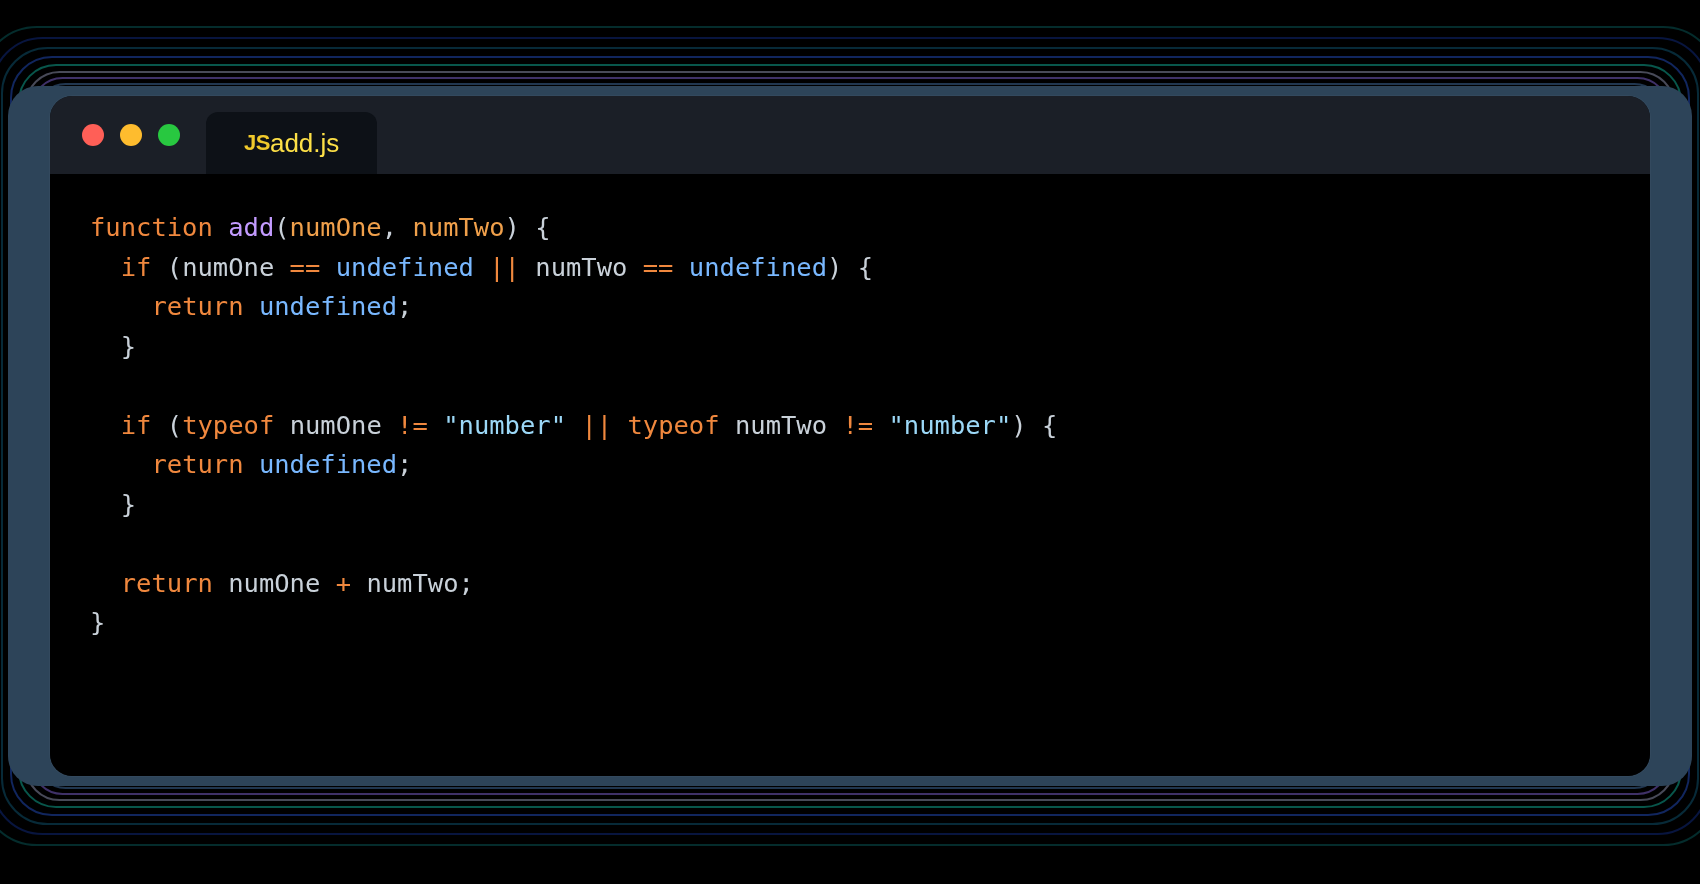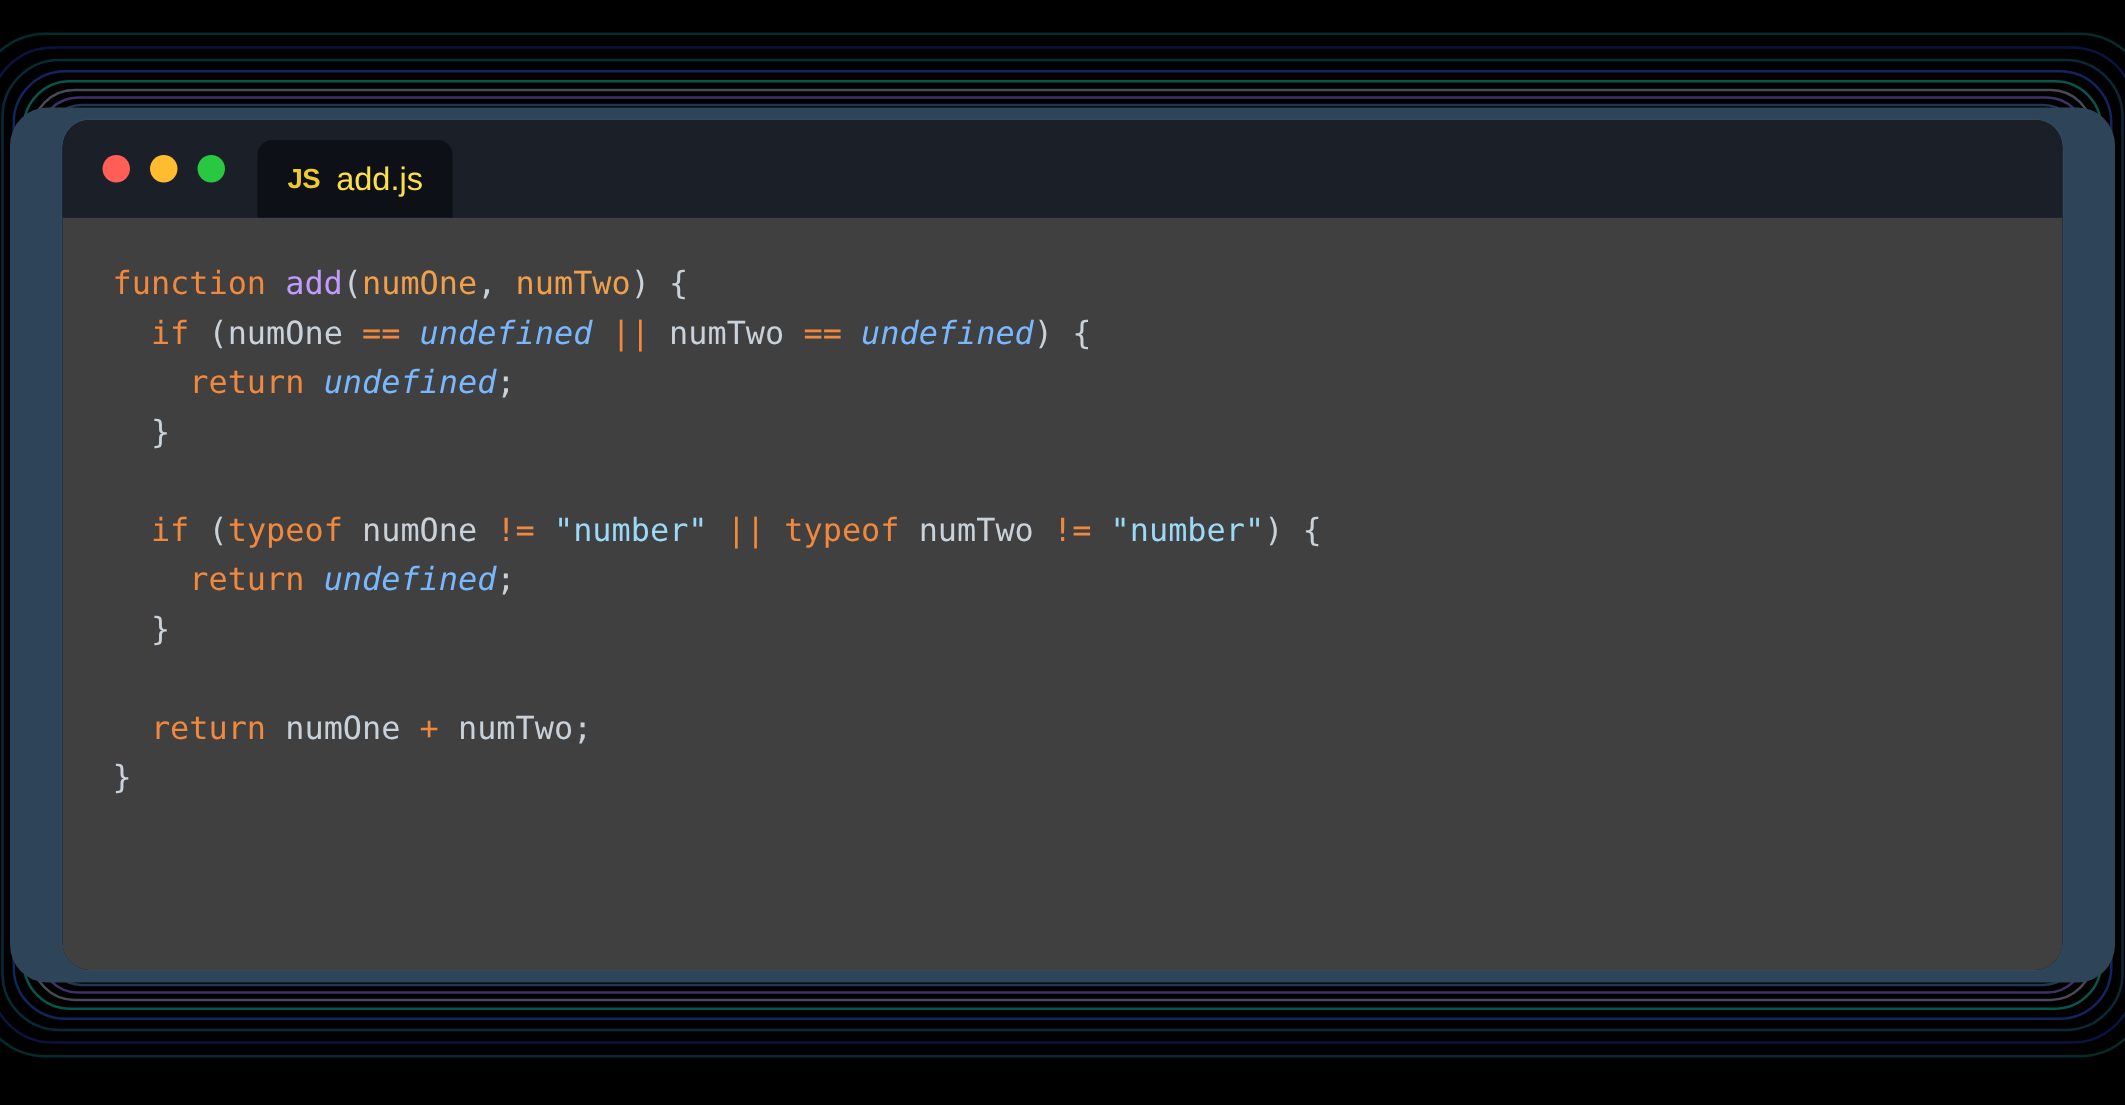--- a/index.html
+++ b/index.html
@@ -52,60 +52,59 @@
     padding-bottom: 0;
   }
   .dot { width: 22px; height: 22px; border-radius: 50%; display:block; }
 
   .tab {
     background: #0d1117;
     border-radius: 12px 12px 0 0;
     height: 62px;
     display: flex;
     align-items: center;
-    padding: 0 24px;
-    gap: 13px;
+    padding: 0 38px;
     align-self: flex-end;
   }
   .tab-icon {
     font-family: "Liberation Sans", sans-serif;
     font-weight: bold;
     font-size: 22px;
     color: #f0c92b;
     letter-spacing: -0.5px;
   }
   .tab-label {
     font-family: "Liberation Sans", sans-serif;
     font-size: 26px;
     color: #fde047;
   }
 
   .code-area {
-    background: #404040;
+    background: #000000;
     padding: 34px 0 0 0;
     height: 602px;
   }
   pre.code {
     margin: 0;
     padding: 0 40px;
     font-family: "DejaVu Sans Mono", monospace;
     font-size: 25.5px;
     line-height: 39.5px;
     white-space: pre;
     color: #c9d1d9;
     letter-spacing: 0px;
   }
   .ln { display: block; min-height: 39.5px; }
 
   
   .kw   { color: #f0883e; }   
   .fn   { color: #c39bff; }   
   .par  { color: #f0a04b; }   
   .op   { color: #f0883e; }   
-  .lit  { color: #79b8ff; font-style: italic; }   
+  .lit  { color: #79b8ff; }   
   .str  { color: #9cd8f7; }   
   .pl   { color: #c9d1d9; }   
 </style>
 </head>
 <body>
 
 <div class="stage">
 
   <div id="glow-root">
       <div class="glow-layer" style="left: -20px; top: 26px; width: 1740px; height: 820px; border: 2px solid rgba(8, 80, 80, 0.55); border-radius: 57px;"></div>

